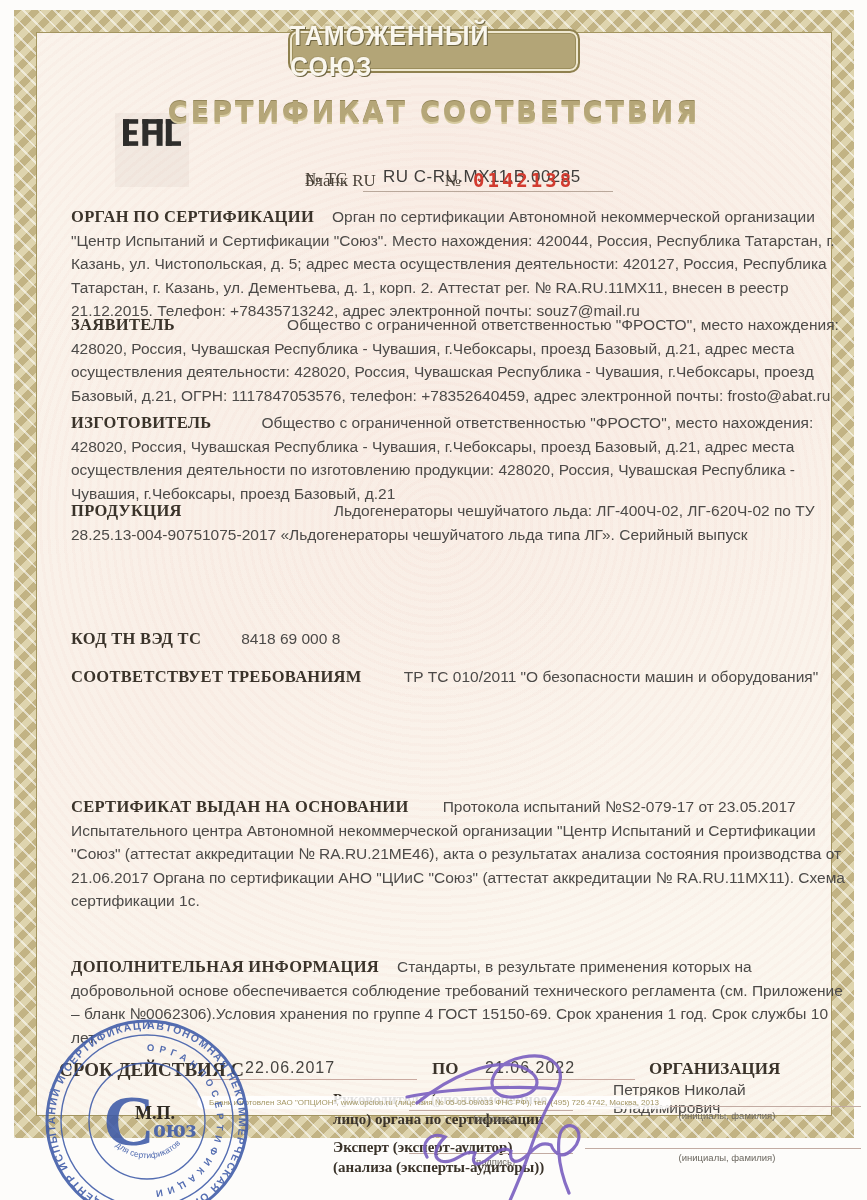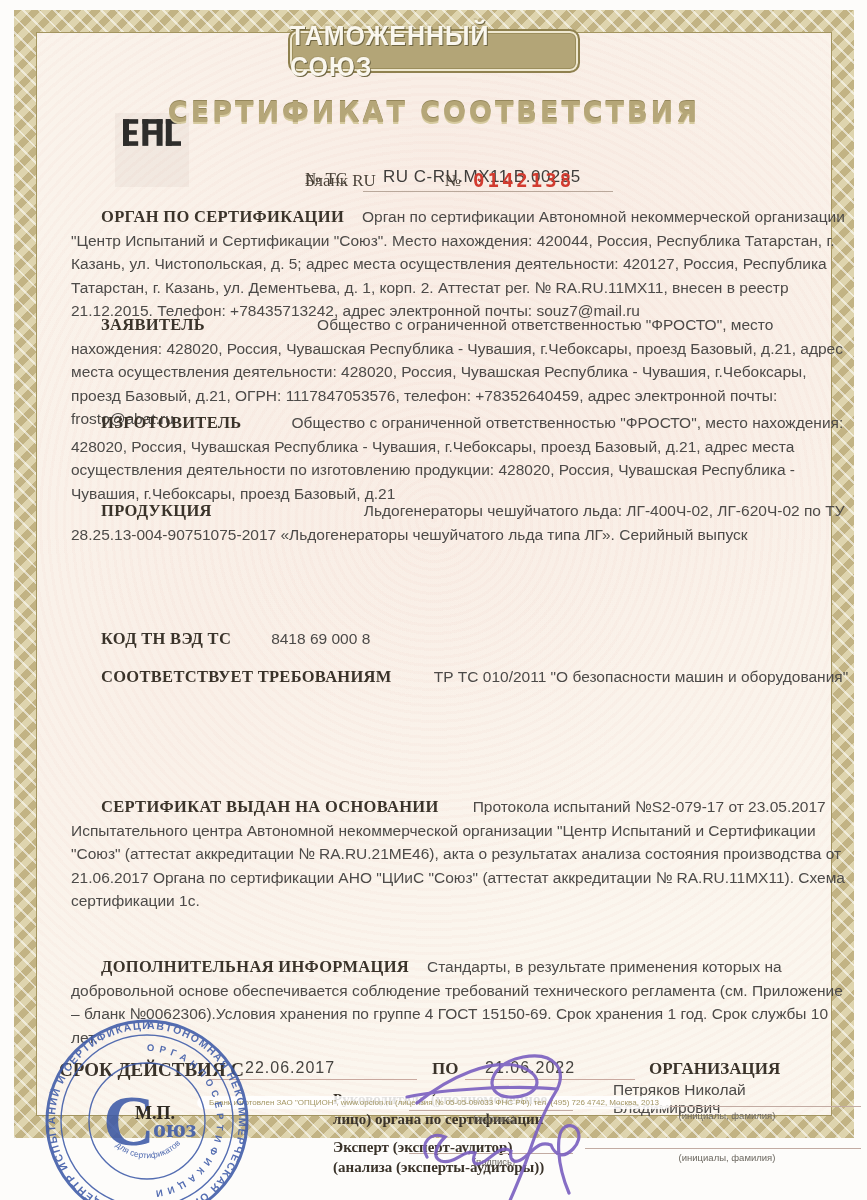--- a/index.html
+++ b/index.html
@@ -35,21 +35,21 @@
   .row-no{position:absolute;left:268px;top:106px;width:330px;margin-top:30px;}
   .lbl-serif{font-family:"Liberation Serif",serif;color:#4a4238;font-size:17px;}
   .no-value{position:absolute;left:78px;top:-2px;font-size:17px;color:#3f3d3b;letter-spacing:.5px;}
   .no-underline{position:absolute;left:58px;top:22px;width:250px;border-bottom:1px solid #b9a89b;}
   .row-ser{position:absolute;left:268px;top:138px;width:340px;}
   .ser-no{position:absolute;left:140px;top:0;font-family:"Liberation Serif",serif;color:#4a4238;font-size:17px;}
   .ser-value{position:absolute;left:168px;top:-2px;font-family:"DejaVu Sans Mono",monospace;
     font-weight:bold;color:#d23b2f;font-size:19px;letter-spacing:3px;}
   
   .sec{position:absolute;left:34px;width:782px;font-size:15.5px;line-height:23.5px;color:#4c4a48;margin:0;}
-  .sec .h{font-family:"Liberation Serif",serif;font-weight:bold;color:#3a332a;font-size:16.5px;letter-spacing:.3px;margin-left:30px;}
+  .sec .h{font-family:"Liberation Serif",serif;font-weight:bold;color:#3a332a;font-size:16.5px;letter-spacing:.3px;}
   .gap{display:inline-block;height:1px;}
   .g0{width:18px;} .g1{width:112px;} .g2{width:50px;} .g3{width:152px;} .g4{width:42px;} .g6{width:34px;} .g7{width:40px;}
   
   .serif-b{font-family:"Liberation Serif",serif;font-weight:bold;color:#3a332a;}
   .date{font-size:16px;color:#45433f;letter-spacing:1px;}
   .dline{position:absolute;border-bottom:1px solid #c9a9a0;height:1px;}
   .sigline{position:absolute;border-bottom:1px solid #c2aba2;height:1px;}
   .caption{position:absolute;font-size:9.5px;color:#6b675f;text-align:center;}
   .name{position:absolute;font-size:15.5px;color:#4c4a48;}
   .role{position:absolute;font-family:"Liberation Serif",serif;font-weight:bold;font-size:15px;

